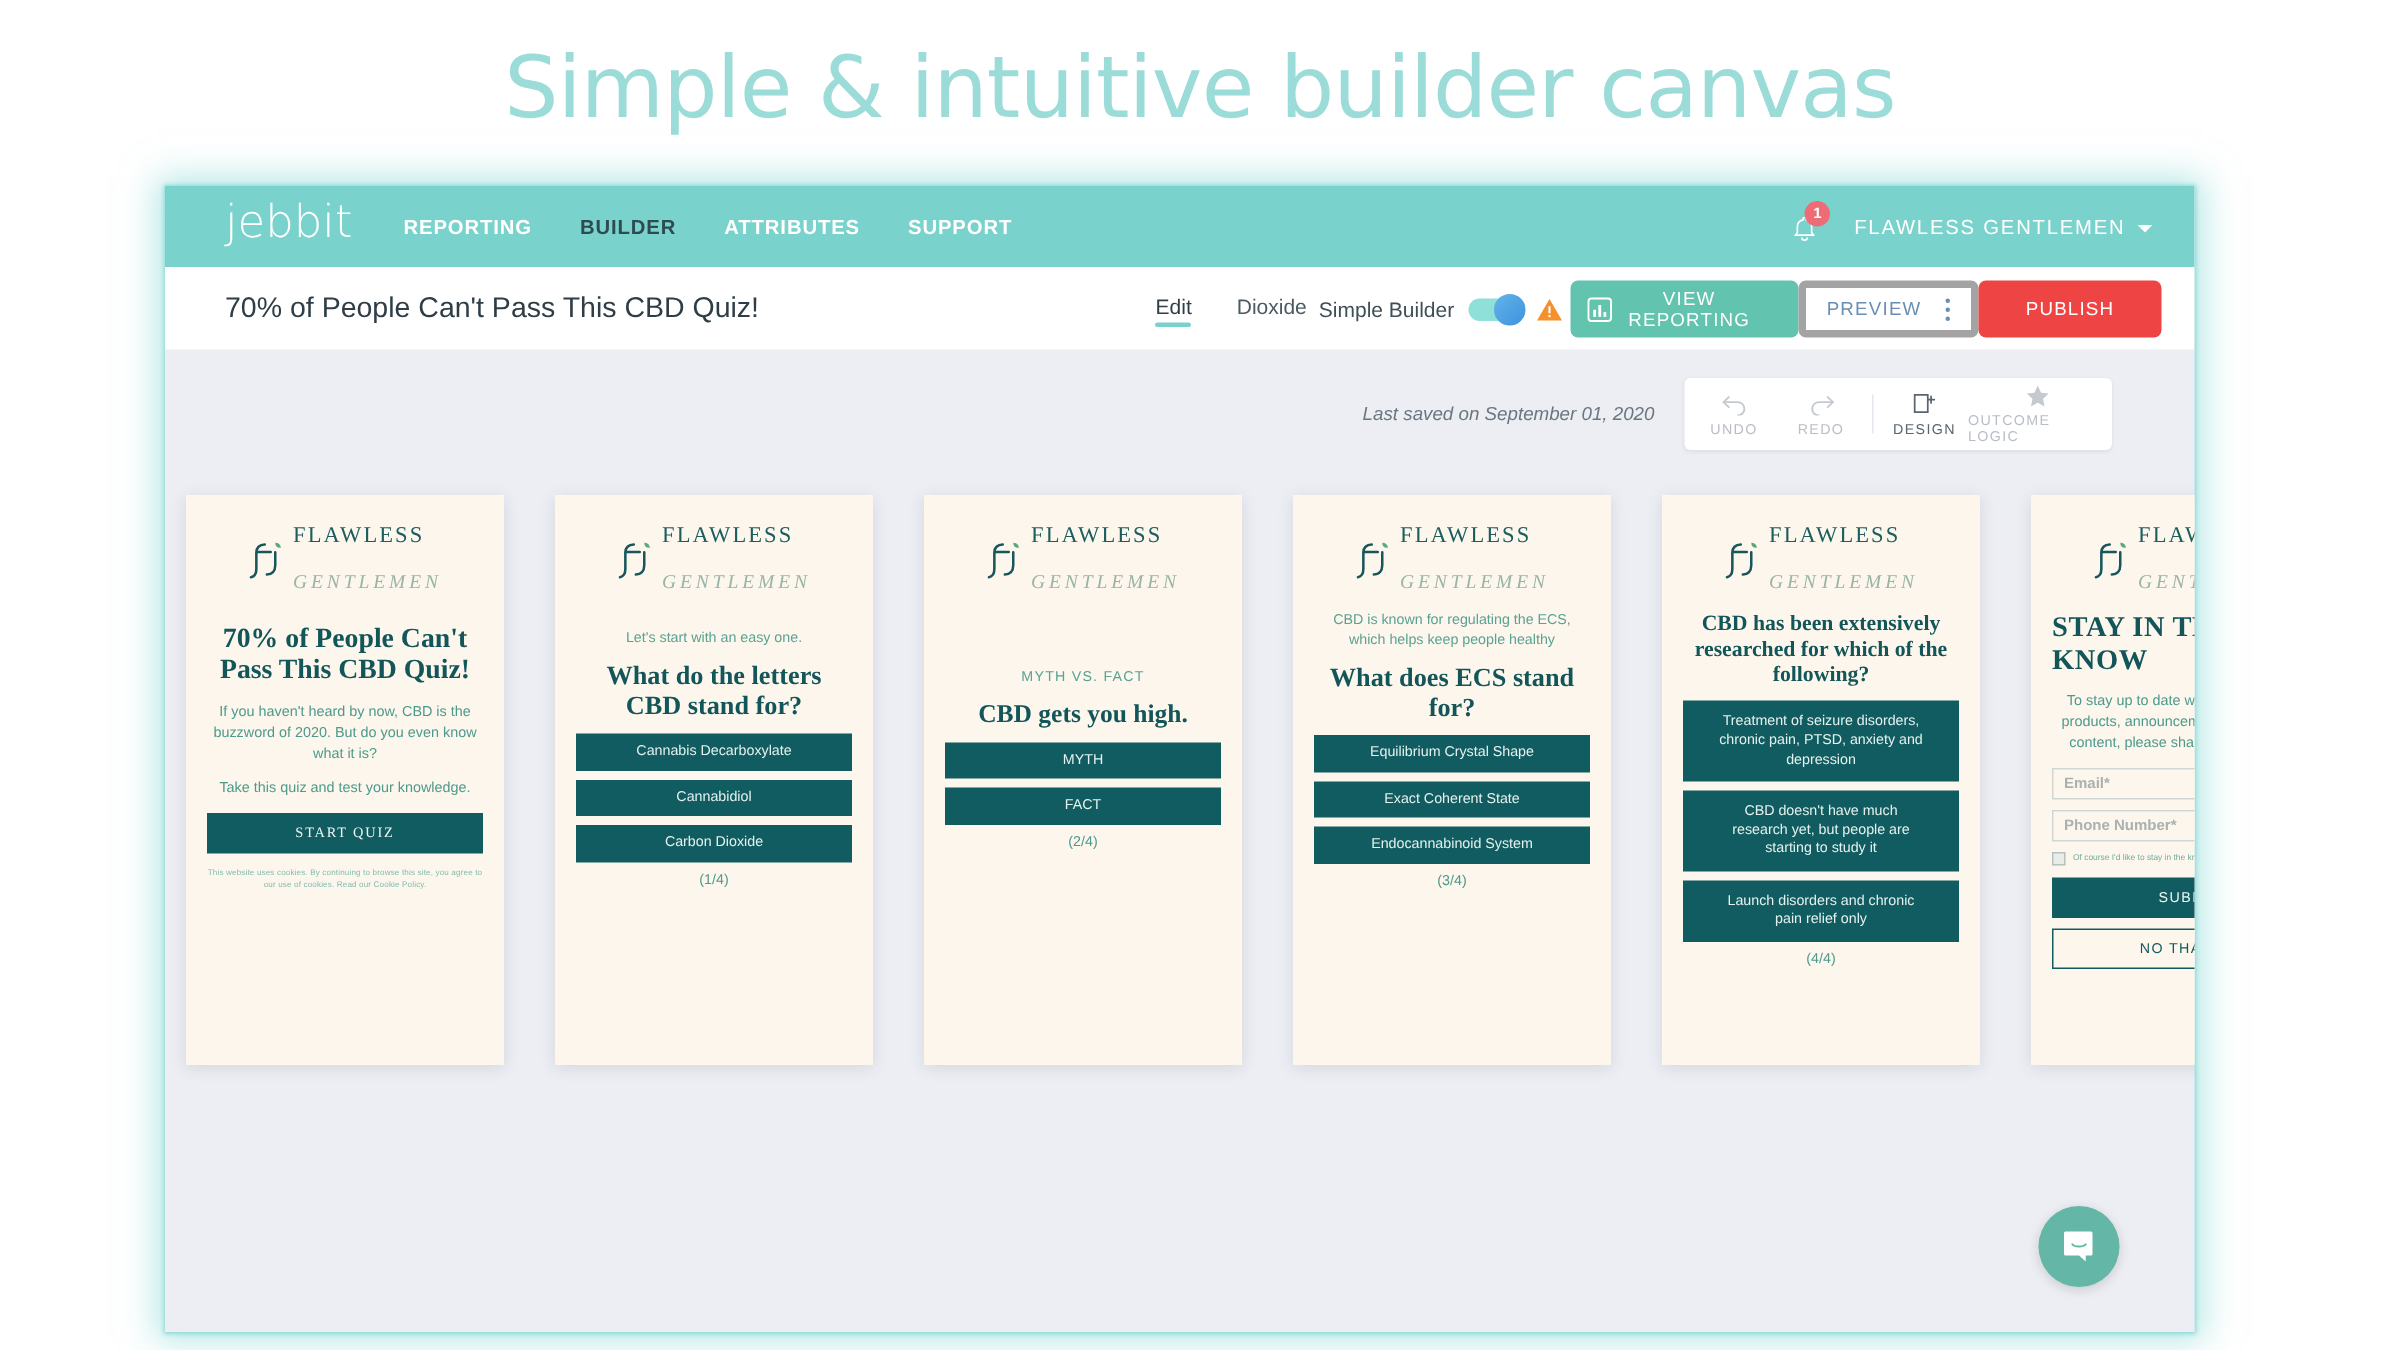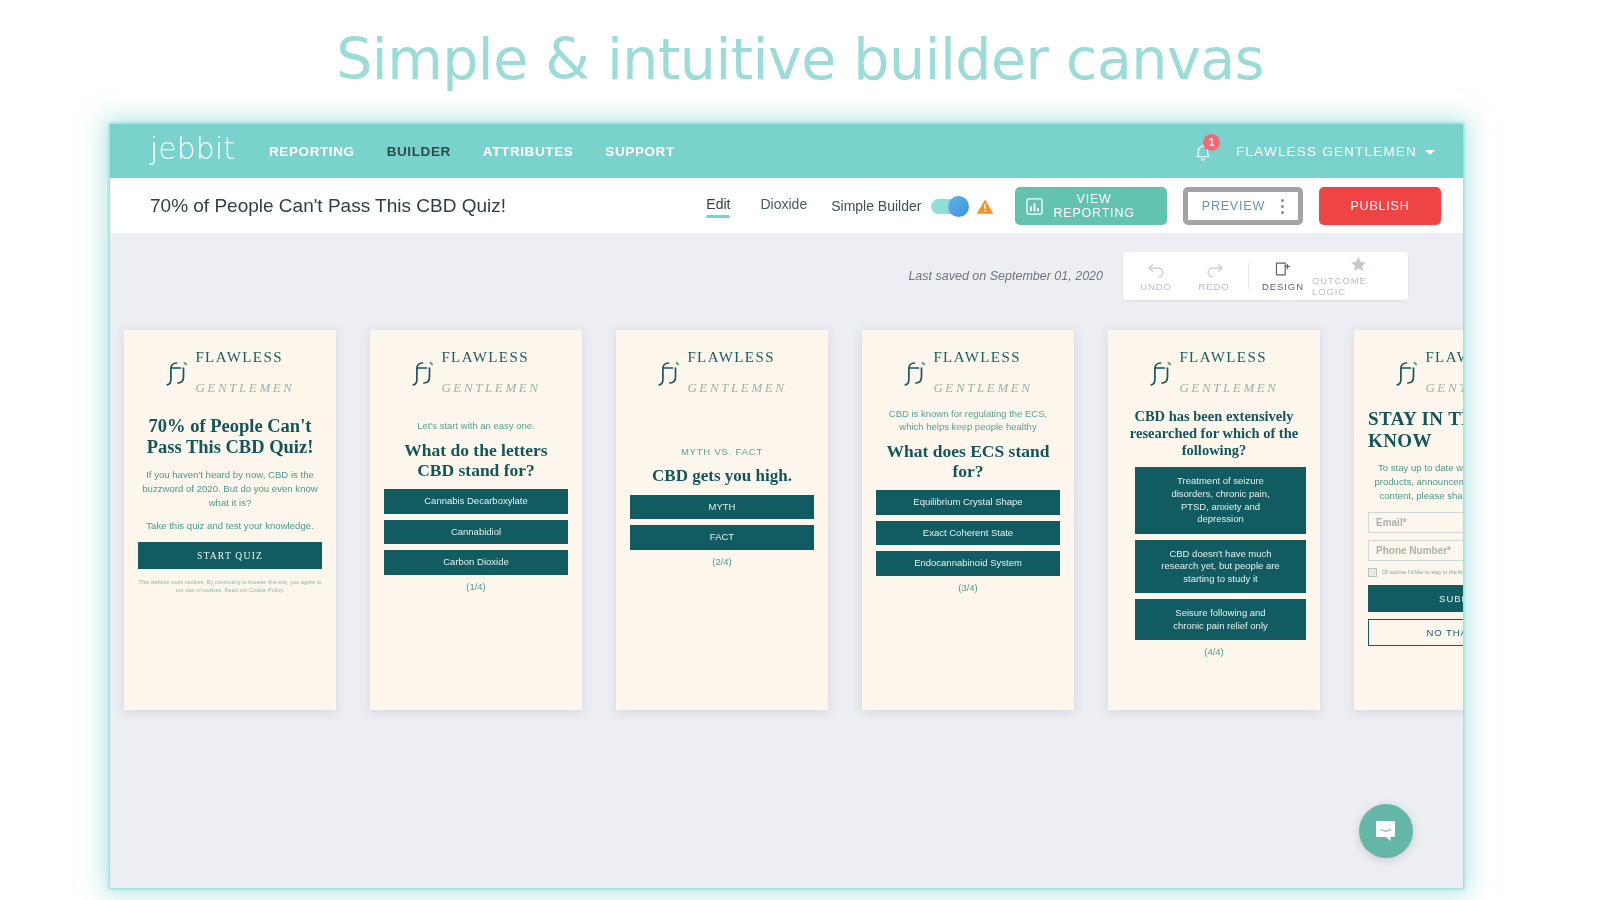--- a/index.html
+++ b/index.html
@@ -98,21 +98,21 @@
     display: flex; align-items: center;
     padding: 0 0 0 40px;
     position: relative;
     border-bottom: 1px solid #eceef4;
   }
   .quiz-title {
     font-size: 19px; color: #2f3e46; font-weight: 400;
   }
   .subbar-right {
     position: absolute; right: 22px; top: 0; height: 56px;
-    display: flex; align-items: center; gap: 16px;
+    display: flex; align-items: center; gap: 0;
   }
   .seg { display: flex; align-items: center; gap: 30px; margin-right: 8px;}
   .seg-item {
     font-size: 14px; color: #4a5a62; cursor: pointer;
     padding-bottom: 5px; position: relative;
   }
   .seg-item.active { color: #2f3e46; }
   .seg-item.active::after {
     content:""; position: absolute; left: 0; right: 0; bottom: -1px;
     height: 3px; background: #79d2cc; border-radius: 2px;
@@ -243,21 +243,21 @@
   .subcopy {
     font-size: 9.6px; color: #4d9a8d; text-align: center;
     line-height: 1.45; margin-bottom: 9px;
   }
   .opt {
     background: #115c60; color: #e4f1ee;
     font-size: 9.5px; text-align: center;
     padding: 6px 6px; margin-bottom: 6px;
     line-height: 1.32;
   }
-  .opt.tall { padding: 8px 24px; margin-left: 13px; }
+  .opt.tall { padding: 8px 24px; }
   .cta {
     background: #115c60; color: #eef6f4;
     font-size: 9.6px; letter-spacing: 1.2px; text-align: center;
     padding: 8px 6px; margin: 2px 0 9px; font-family: Liberation Serif, serif;
   }
   .counter {
     font-size: 9.5px; color: #4d9a8d; text-align: center; margin-top: 3px;
   }
   .fineprint {
     font-size: 5.4px; color: #7fbcae; text-align: center;
@@ -518,21 +518,21 @@
           </svg>
           <div class="fg-txt">
             <span class="t1">FLAWLESS</span>
             <span class="t2">GENTLEMEN</span>
           </div>
         </div>
         <div class="card-body" style="top:78px;">
           <div class="headline s5">CBD has been extensively researched for which of the following?</div>
           <div class="opt tall">Treatment of seizure disorders, chronic pain, PTSD, anxiety and depression</div>
           <div class="opt tall">CBD doesn't have much research yet, but people are starting to study it</div>
-          <div class="opt tall">Seisure following and chronic pain relief only</div>
+          <div class="opt tall">Launch disorders and chronic pain relief only</div>
           <div class="counter">(4/4)</div>
         </div>
       </div>
 
       <div class="card h6">
         <div class="fg">
           <svg class="fg-mark" viewBox="0 0 26 30">
             <path d="M6.5 11 h9 M11.5 6 c-3.6 0-5.6 2.2-5.6 5.4 v10.8 c0 3.4-1.4 5.2-3.6 5.6" fill="none" stroke="#18565c" stroke-width="1.7" stroke-linecap="round"></path>
             <path d="M18.5 11.2 v8.6 c0 4-2.2 6.2-5.6 6.2" fill="none" stroke="#18565c" stroke-width="1.7" stroke-linecap="round"></path>
             <path d="M18.5 4.8 c2.1 0 3.6 1.3 3.8 3.3 -2.2.4-3.8-.8-3.8-3.3z" fill="#5aa87e"></path>

